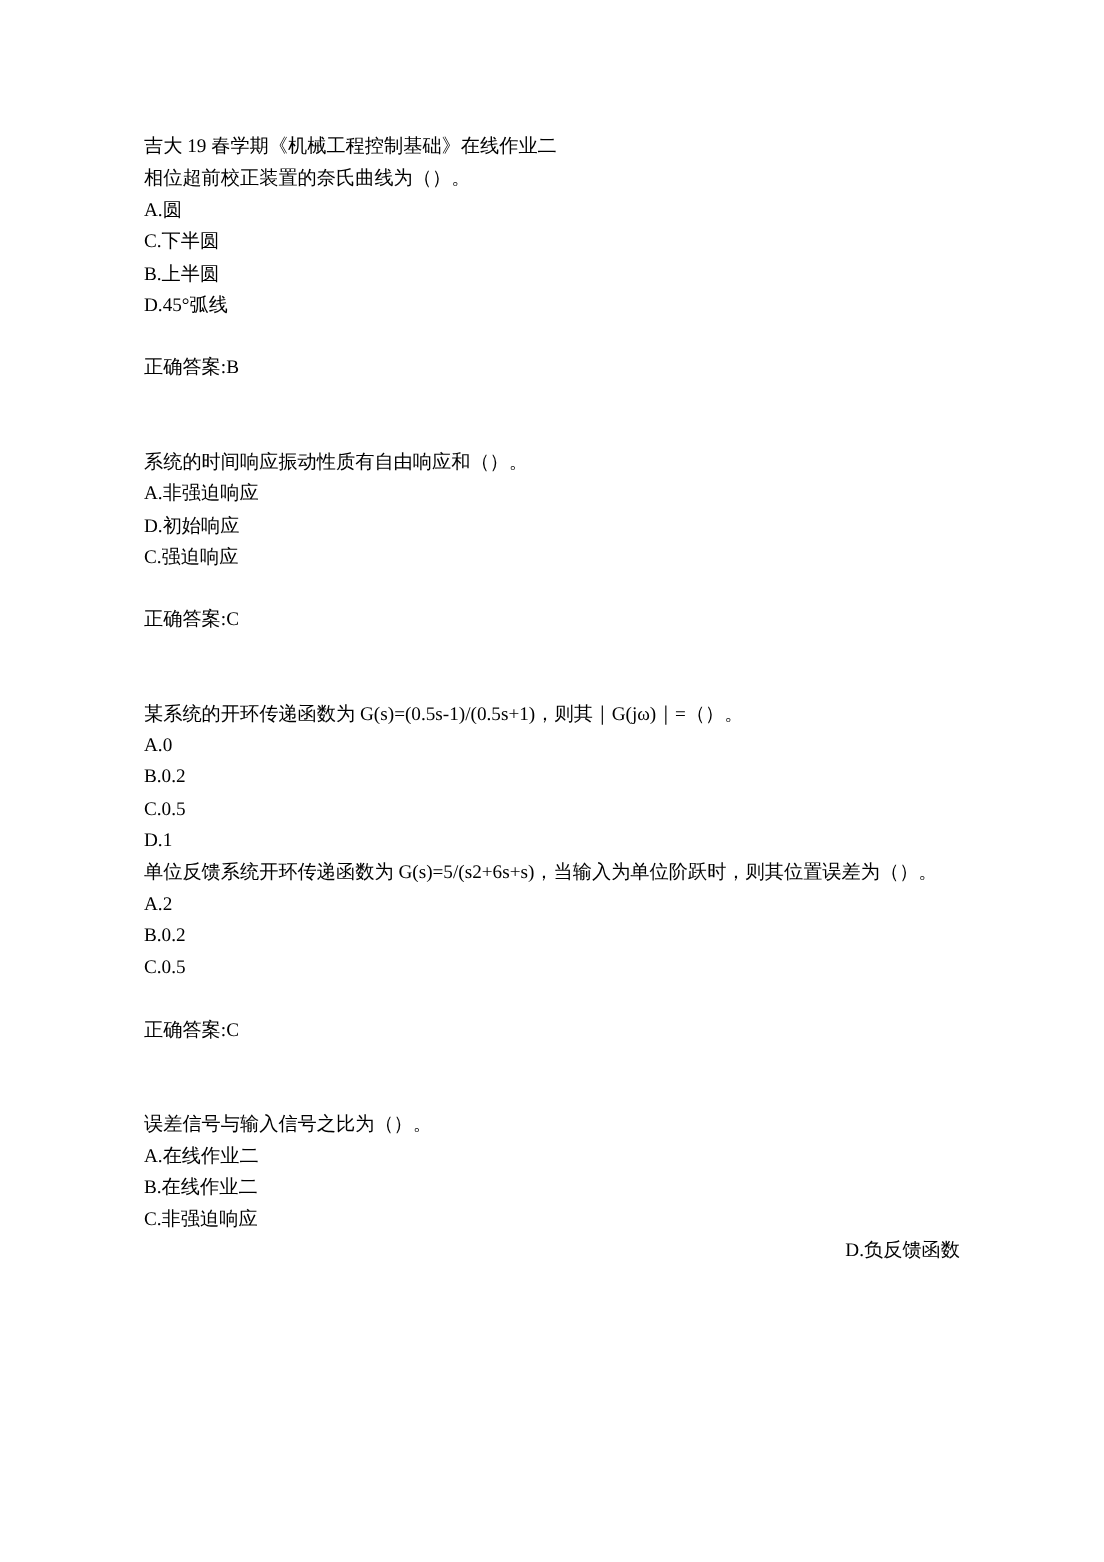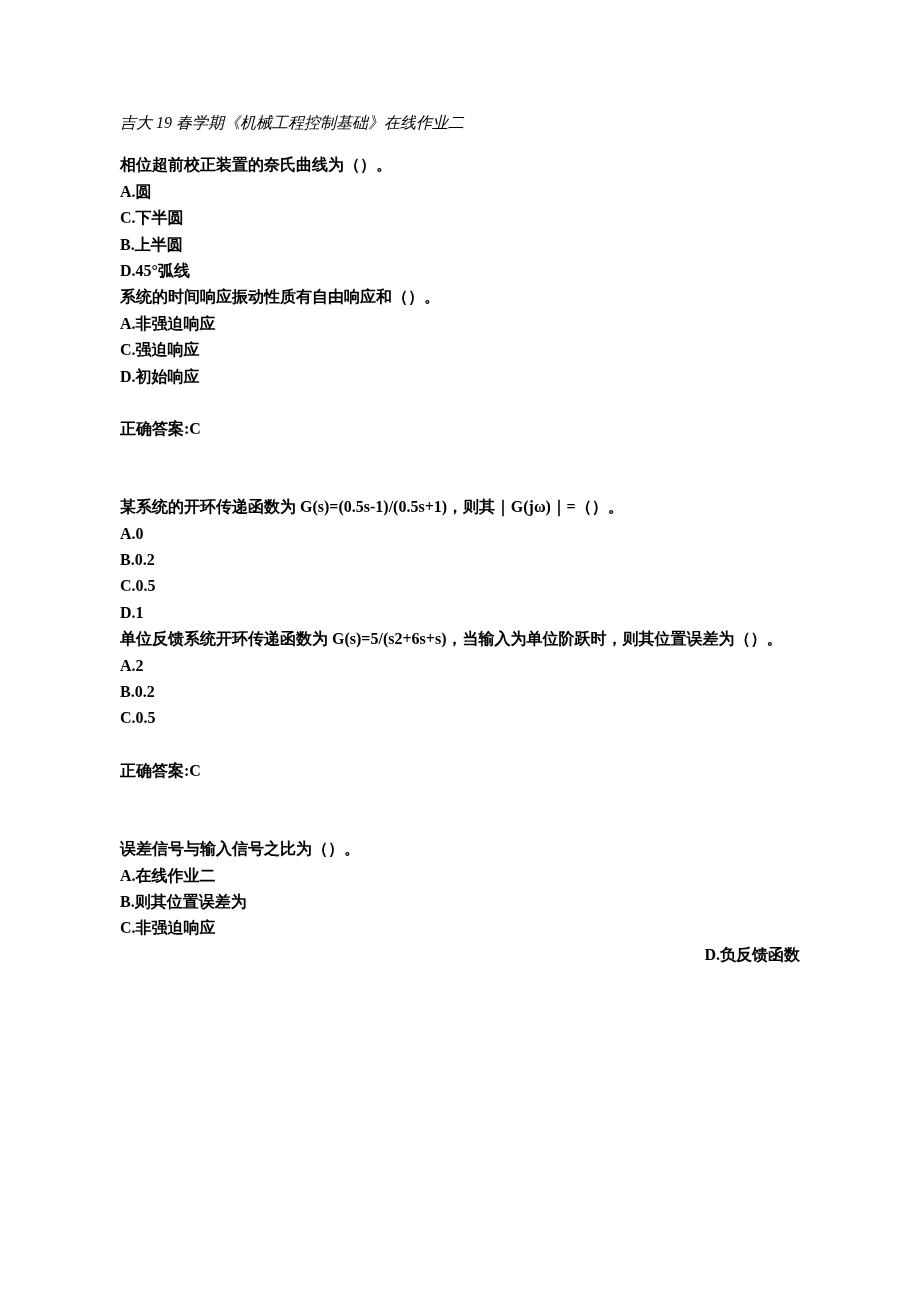--- a/index.html
+++ b/index.html
@@ -10,26 +10,24 @@
     body {
       font-family: "SimSun", "宋体", serif;
       font-size: 16px;
       line-height: 1.65;
       color: #000;
       background: #fff;
       padding: 110px 120px 60px 120px;
       width: 920px;
     }
     .title {
-      margin-bottom: 16px;
-      font-style: italic;
+      margin-bottom: 0;
     }
     .question-block {
       margin-bottom: 0;
-      font-weight: bold;
     }
     .question-text {
       margin-bottom: 0;
     }
     .option {
       margin-bottom: 0;
     }
     .answer {
       margin-top: 26px;
       margin-bottom: 52px;
@@ -43,27 +41,28 @@
 <body>
 
 <div class="title">吉大 19 春学期《机械工程控制基础》在线作业二</div>
 
 <div class="question-block">
   <div class="question-text">相位超前校正装置的奈氏曲线为（）。</div>
   <div class="option">A.圆</div>
   <div class="option">C.下半圆</div>
   <div class="option">B.上半圆</div>
   <div class="option">D.45°弧线</div>
+  <div class="answer">正确答案:B</div>
 </div>
 
 <div class="question-block">
   <div class="question-text">系统的时间响应振动性质有自由响应和（）。</div>
   <div class="option">A.非强迫响应</div>
+  <div class="option">D.初始响应</div>
   <div class="option">C.强迫响应</div>
-  <div class="option">D.初始响应</div>
   <div class="answer">正确答案:C</div>
 </div>
 
 <div class="question-block">
   <div class="question-text">某系统的开环传递函数为 G(s)=(0.5s-1)/(0.5s+1)，则其｜G(jω)｜=（）。</div>
   <div class="option">A.0</div>
   <div class="option">B.0.2</div>
   <div class="option">C.0.5</div>
   <div class="option">D.1</div>
 </div>
@@ -72,16 +71,16 @@
   <div class="question-text">单位反馈系统开环传递函数为 G(s)=5/(s2+6s+s)，当输入为单位阶跃时，则其位置误差为（）。</div>
   <div class="option">A.2</div>
   <div class="option">B.0.2</div>
   <div class="option">C.0.5</div>
   <div class="answer">正确答案:C</div>
 </div>
 
 <div class="question-block last-block">
   <div class="question-text">误差信号与输入信号之比为（）。</div>
   <div class="option">A.在线作业二</div>
-  <div class="option">B.则其位置误差为</div>
+  <div class="option">B.在线作业二</div>
   <div class="option">C.非强迫响应</div>
   <div class="option">D.负反馈函数</div>
 </div>
 
 </body></html>

